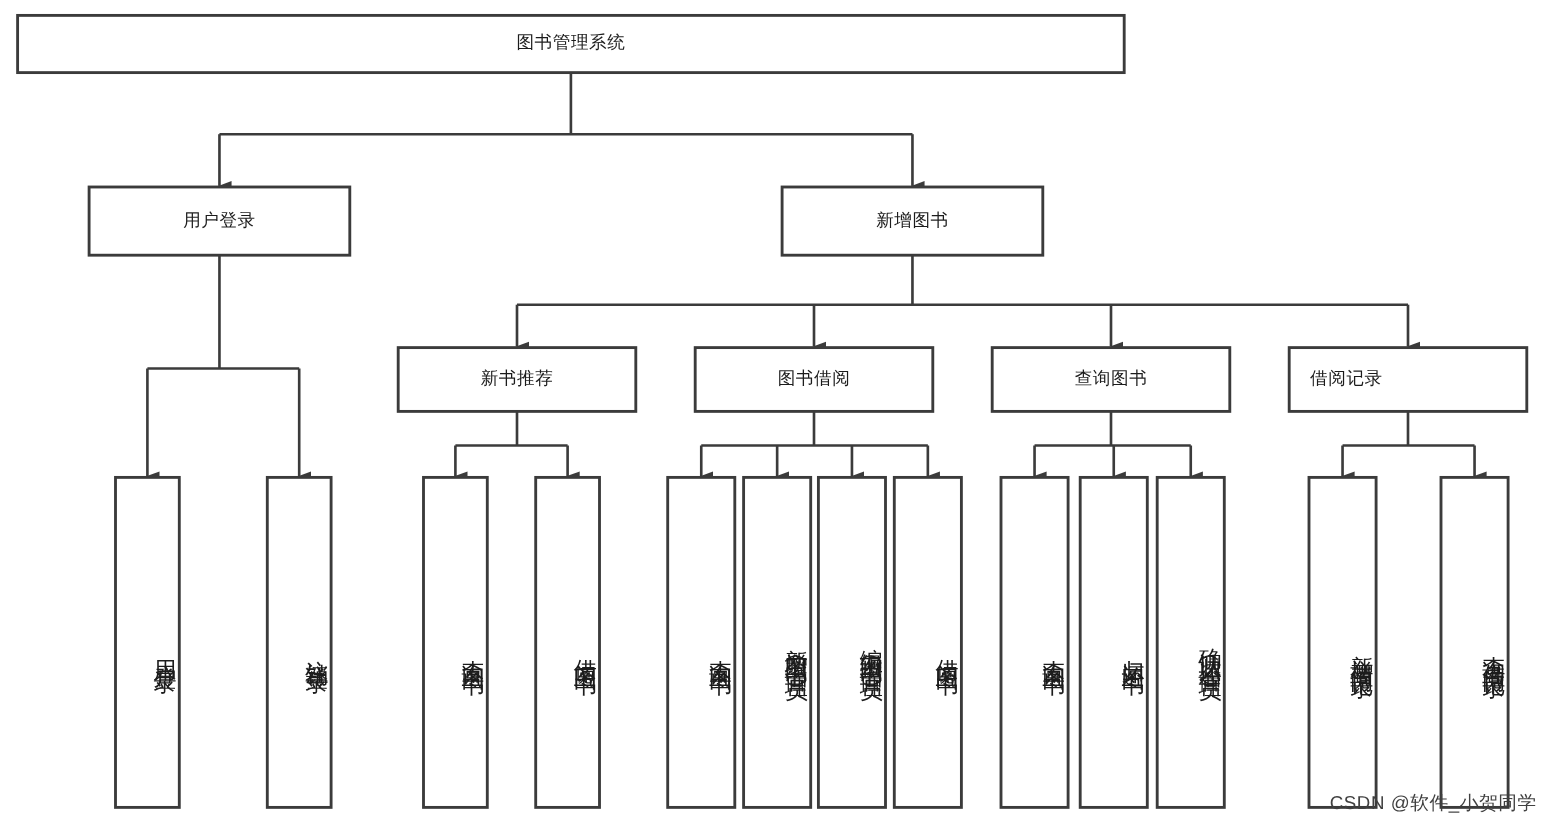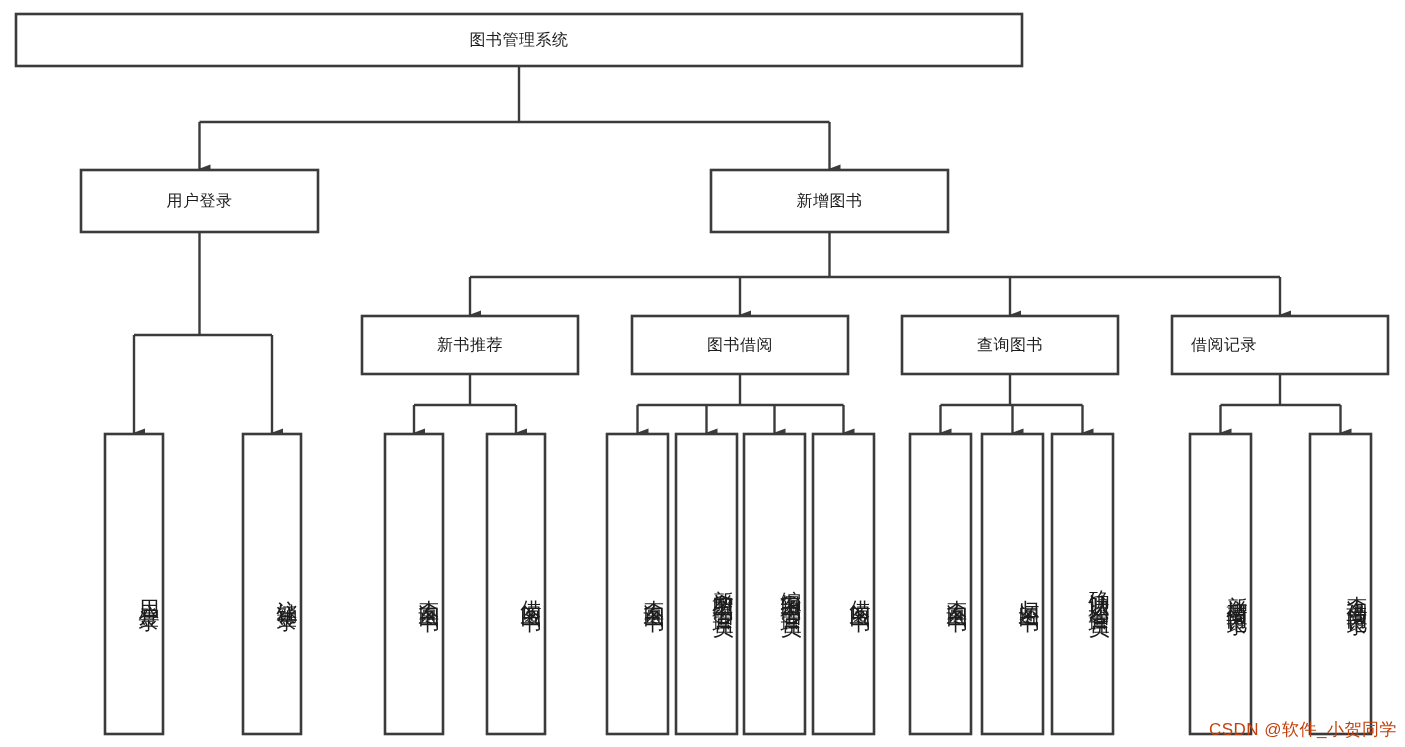--- a/index.html
+++ b/index.html
@@ -66,21 +66,21 @@
     letter-spacing: 4px;
     align-items: flex-start;
     justify-content: center;
     padding-top: 14px;
   }
   .watermark {
     position: absolute;
     right: 8px;
     bottom: 6px;
     font-size: 17px;
-    color: #c2410c;
+    color: #404040;
     font-family: "Liberation Sans", "DejaVu Sans", sans-serif;
     white-space: nowrap;
     letter-spacing: 0.5px;
   }
 </style>
 </head>
 <body>
 
 <div id="diagram-root">
 

